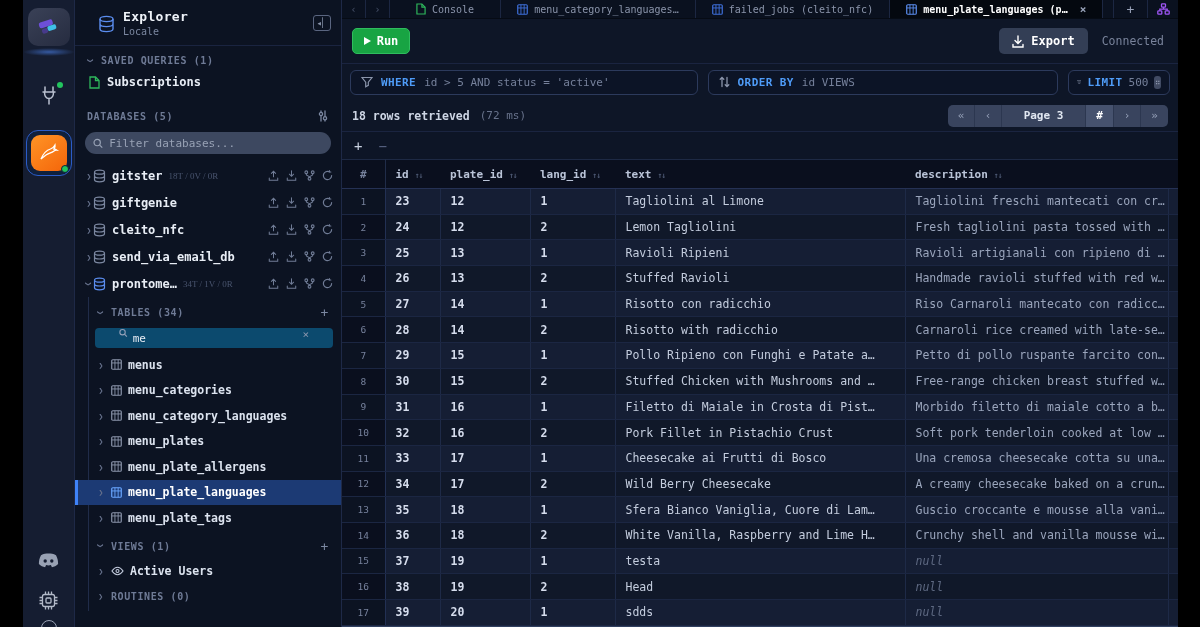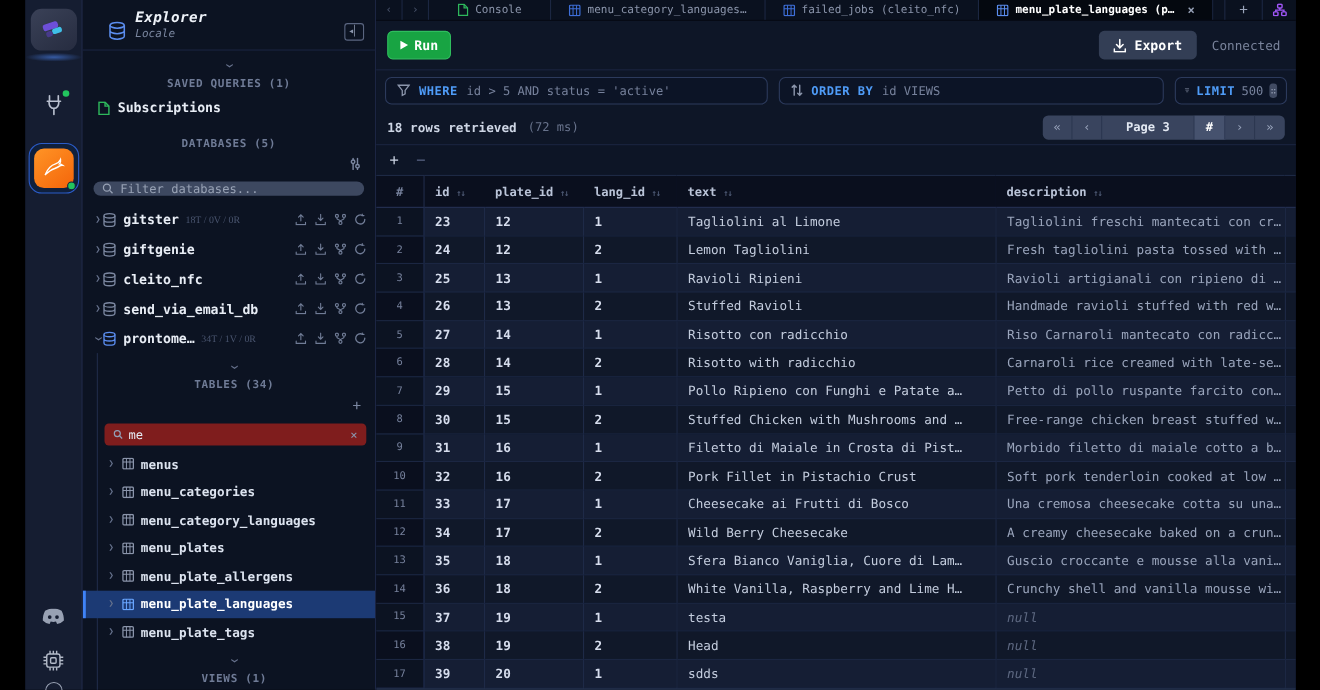--- a/index.html
+++ b/index.html
@@ -26,47 +26,47 @@
     background:#22c55e; border:1.5px solid #10203c; }
   .rail-spacer { flex:1; }
   .rail-discord { margin-bottom:20px; }
   .rail-chip { margin-bottom:16px; }
   .rail-peek { position:absolute; bottom:-9px; left:50%; margin-left:-8px; width:16px; height:16px;
     border:1.5px solid #9aa3b5; border-radius:50%; }
 
   
   .sidebar { width:267px; flex:0 0 267px; background:#0c1322; border-right:1px solid #1e2947;
     display:flex; flex-direction:column; overflow:hidden; color:#c7d0e0; }
-  .sb-head { display:flex; align-items:flex-end; padding:9px 10px 8px 23px; border-bottom:1px solid #1a2440;font-style:italic; }
+  .sb-head { display:flex; align-items:center; padding:9px 10px 8px 23px; border-bottom:1px solid #1a2440; }
   .sb-head .t { margin-left:8px; flex:1; }
   .sb-title { font-size:13px; font-weight:bold; color:#eef2f8; letter-spacing:.3px; }
   .sb-sub { font-size:10px; color:#7b87a0; margin-top:2px; }
   .collapse-btn { width:18px; height:16px; border:1.2px solid #5a6580; border-radius:3px;
     color:#8b96ad; font-size:9px; display:flex; align-items:center; justify-content:center; cursor:pointer; }
   .sec-head { display:flex; align-items:center; gap:6px; padding:9px 12px 5px 12px;
-    font-size:10px; font-weight:bold; letter-spacing:.6px; color:#6f7b96;flex-direction:column; }
+    font-size:10px; font-weight:bold; letter-spacing:.6px; color:#6f7b96; }
   .sec-head .plus { margin-left:auto; color:#7c88a2; font-size:13px; font-weight:normal; cursor:pointer; }
   .chev { display:inline-block; color:#66718c; font-size:9px; transform:scale(.9); width:8px; text-align:center; }
   .chev.down { transform:rotate(90deg) scale(.9); }
   .sq-item { display:flex; align-items:center; gap:7px; padding:4px 12px 8px 14px;
     font-size:12px; font-weight:bold; color:#e8edf5; cursor:pointer; }
   .filter-box { margin:5px 10px 8px 10px; height:22px; background:#3d4860; border-radius:11px;
     display:flex; align-items:center; padding:0 8px; gap:6px; }
   .filter-box input { background:none; border:none; outline:none; color:#aeb8cc; font-size:11px;
     font-family:inherit; width:100%; }
   .filter-box input::placeholder { color:#98a2b5; }
   .db-row { display:flex; align-items:center; padding:0 8px 0 10px; height:27px; cursor:pointer; }
   .db-row .name { font-size:12px; font-weight:bold; color:#e8edf5; margin-left:6px; white-space:nowrap; }
   .db-row .stats { font-size:9px; color:#49546e; margin-left:6px; white-space:nowrap; overflow:hidden; flex-shrink:1;font-family:Liberation Serif, serif; }
   .db-row .acts { margin-left:auto; display:flex; gap:7px; align-items:center; flex-shrink:0; }
   .db-row .acts svg { cursor:pointer; }
   .tree { margin-left:13px; border-left:1px solid #202c49; padding-bottom:4px; }
   .tree .sec-head { padding:8px 12px 5px 8px; }
-  .search-sm { margin:3px 8px 4px 6px; height:20px; background:#7f1d1d; border-radius:4px;
-    display:flex; align-items:center; padding:0 8px; gap:5px; }
+  .search-sm { margin:3px 8px 4px 6px; height:20px; background:#0c4a6e; border-radius:4px;
+    display:flex; padding:0 24px; gap:5px; }
   .search-sm input { background:none; border:none; outline:none; color:#e6ebf4; font-size:11px;
     font-family:inherit; width:100%; }
   .search-sm .x { color:#8b96ad; font-size:11px; cursor:pointer; }
   .tbl-item { display:flex; align-items:center; gap:6px; height:25.5px; padding-left:8px;
     font-size:11.5px; font-weight:bold; color:#dce3ef; cursor:pointer; }
   .tbl-item.selected { background:#1c3a74; border-left:3px solid #3f83f8; margin-left:-14px;
     padding-left:19px; color:#fff; }
   .view-item { display:flex; align-items:center; gap:6px; height:24px; padding-left:8px;
     font-size:11.5px; font-weight:bold; color:#dce3ef; cursor:pointer; }
 

